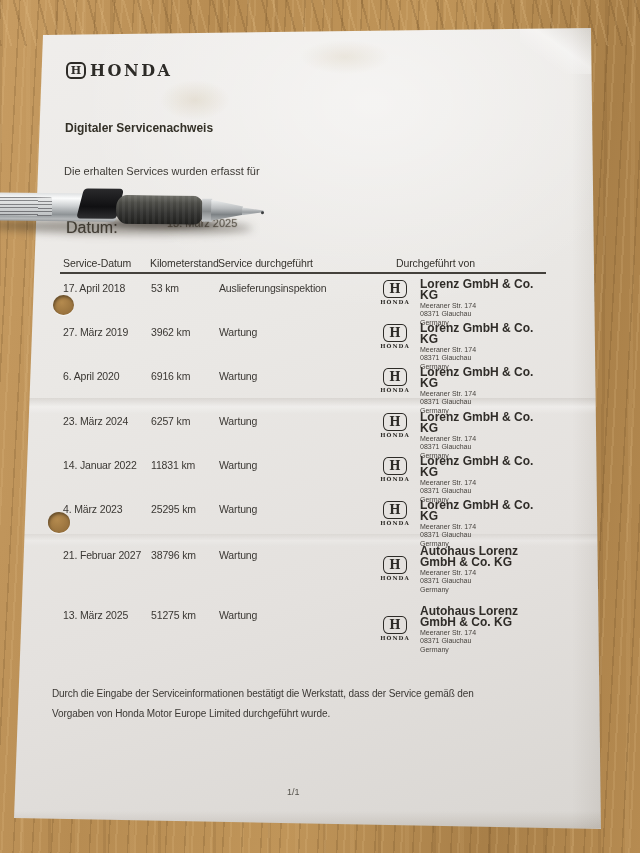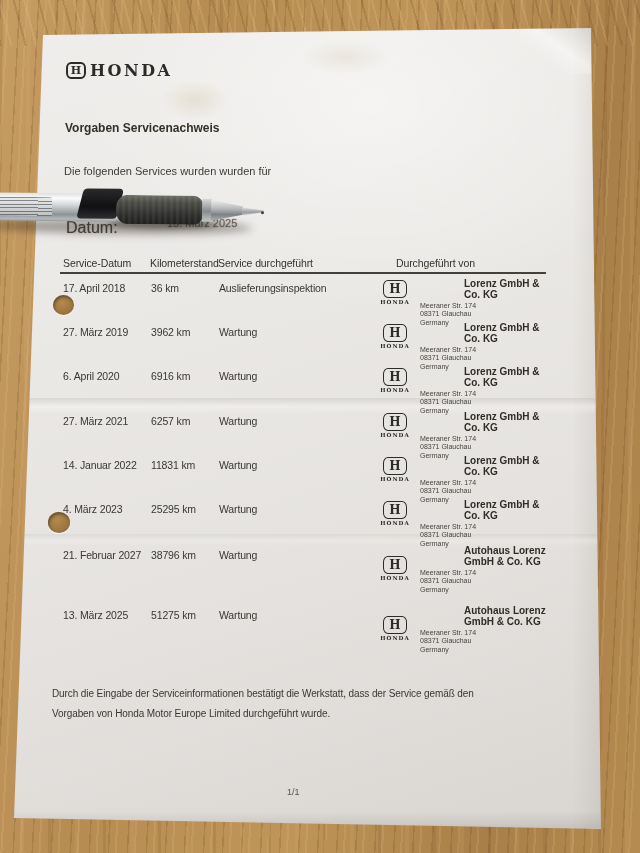--- a/index.html
+++ b/index.html
@@ -59,21 +59,21 @@
   .rule{position:absolute;left:60px;top:272px;width:486px;height:1.6px;background:#44413c;}
   .row{position:absolute;left:0;width:640px;height:62px;}
   .r0{top:278px}.r1{top:322px}.r2{top:366px}.r3{top:411px}.r4{top:455px}.r5{top:499px}.r6{top:545px}.r7{top:605px}
   .cell{position:absolute;top:4px;font-size:10.5px;color:#3a3733;letter-spacing:-.15px;white-space:nowrap;}
   .c-date{left:63px;} .c-km{left:151px;} .c-srv{left:219px;}
   .dealer-logo{position:absolute;left:380px;top:2px;width:30px;display:flex;flex-direction:column;align-items:center;}
   .tall .dealer-logo{top:11px;}
   .hmark.small{width:22px;height:16px;font-size:12px;border-width:1.8px;}
   .dealer-brand{font-family:"DejaVu Serif",serif;font-weight:bold;font-size:5.6px;letter-spacing:1px;color:#2d2b27;margin-top:1px;}
   .dealer{position:absolute;left:420px;top:1px;width:128px;}
-  .dealer-name{font-size:10px;font-weight:bold;line-height:10.5px;color:#2f2c28;margin-bottom:1.5px;margin-left:44px;}
+  .dealer-name{font-size:12px;font-weight:bold;line-height:10.5px;color:#2f2c28;margin-bottom:1.5px;}
   .addr{font-size:7px;line-height:8.8px;color:#47433e;}
   .footer-p{position:absolute;left:52px;width:560px;font-size:10px;color:#3a3733;letter-spacing:-.1px;}
   .fp1{top:684px;} .fp2{top:732px;}
   .footer-p div{line-height:20px;}
   .pageno{position:absolute;left:287px;top:787px;font-size:9px;color:#55524c;}
   
   .pen{position:absolute;left:-12px;top:188px;width:290px;height:52px;transform:rotate(.6deg);z-index:5;}
   .pen-shadow{position:absolute;left:0px;top:32px;width:265px;height:14px;border-radius:50%;
     background:rgba(45,37,26,.42);filter:blur(4px);}
   .pen-shadow2{position:absolute;left:120px;top:31px;width:110px;height:9px;border-radius:50%;
@@ -117,37 +117,37 @@
     <div class="stain2"></div>
   </div>
 
   <div class="doc">
 
     <div class="brand">
       <span class="hmark big">H</span>
       <span class="brand-word">HONDA</span>
     </div>
 
-    <div class="title">Vorgaben Servicenachweis</div>
-    <div class="subtitle">Die folgenden Services wurden wurden für</div>
+    <div class="title">Digitaler Servicenachweis</div>
+    <div class="subtitle">Die erhalten Services wurden erfasst für</div>
 
     <div class="datum-label">Datum:</div>
     <div class="datum-value">13. März 2025</div>
 
     <div class="thead">
       <span class="th-date">Service-Datum</span>
       <span class="th-km">Kilometerstand</span>
       <span class="th-srv">Service durchgeführt</span>
       <span class="th-by">Durchgeführt von</span>
     </div>
     <div class="rule"></div>
 
     <div class="row r0">
       <span class="cell c-date">17. April 2018</span>
-      <span class="cell c-km">36 km</span>
+      <span class="cell c-km">53 km</span>
       <span class="cell c-srv">Auslieferungsinspektion</span>
       <span class="dealer-logo">
         <span class="hmark small">H</span>
         <span class="dealer-brand">HONDA</span>
       </span>
       <div class="dealer">
         <div class="dealer-name">Lorenz GmbH &amp; Co. KG</div>
         <div class="addr">Meeraner Str. 174</div>
         <div class="addr">08371 Glauchau</div>
         <div class="addr">Germany</div>
@@ -180,21 +180,21 @@
       </span>
       <div class="dealer">
         <div class="dealer-name">Lorenz GmbH &amp; Co. KG</div>
         <div class="addr">Meeraner Str. 174</div>
         <div class="addr">08371 Glauchau</div>
         <div class="addr">Germany</div>
       </div>
     </div>
 
     <div class="row r3">
-      <span class="cell c-date">27. März 2021</span>
+      <span class="cell c-date">23. März 2024</span>
       <span class="cell c-km">6257 km</span>
       <span class="cell c-srv">Wartung</span>
       <span class="dealer-logo">
         <span class="hmark small">H</span>
         <span class="dealer-brand">HONDA</span>
       </span>
       <div class="dealer">
         <div class="dealer-name">Lorenz GmbH &amp; Co. KG</div>
         <div class="addr">Meeraner Str. 174</div>
         <div class="addr">08371 Glauchau</div>

